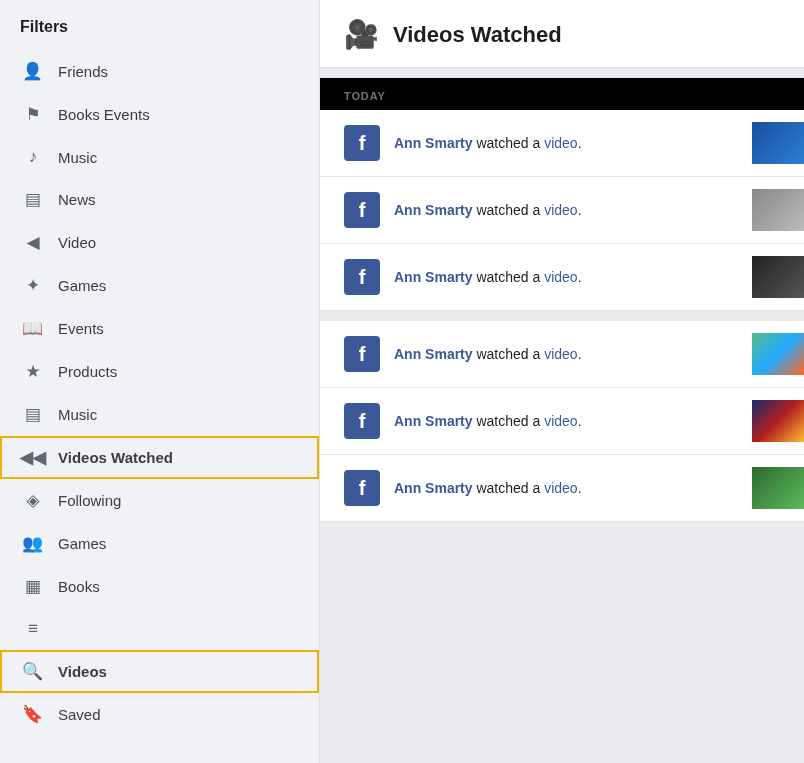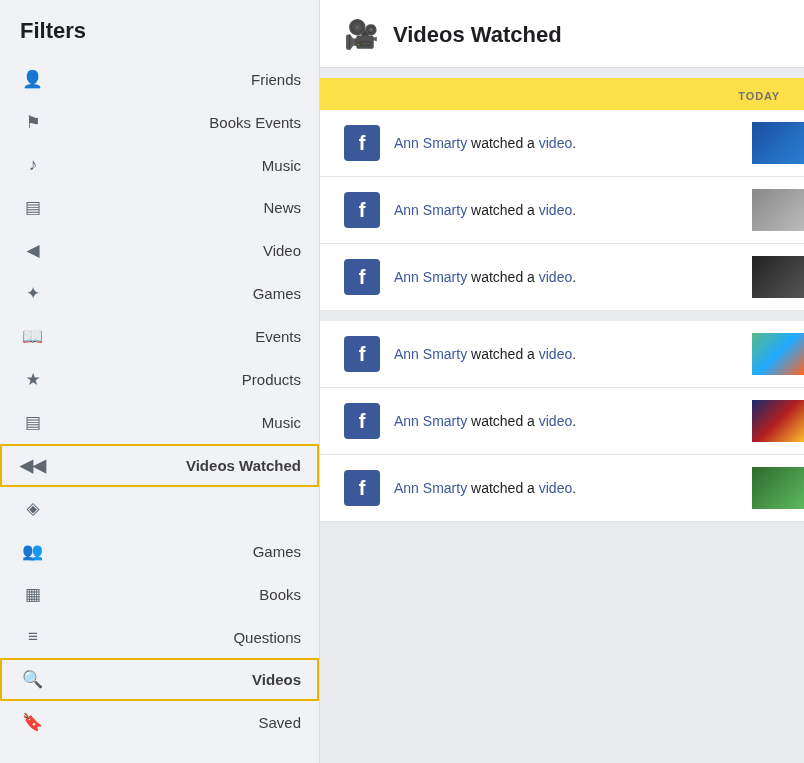--- a/index.html
+++ b/index.html
@@ -13,21 +13,21 @@
 
     
     #sidebar {
       width: 320px;
       min-width: 320px;
       background: #f0f2f5;
       border-right: 1px solid #ddd;
       padding: 18px 0 0 0;
     }
     #sidebar h2 {
-      font-size: 22px;
+      font-size: 16px;
       font-weight: bold;
       color: #1c1e21;
       padding: 0 20px 14px 20px;
     }
     .sidebar-item {
       display: flex;
       align-items: center;
       padding: 9px 16px 9px 16px;
       cursor: pointer;
       border: 2px solid transparent;
@@ -44,21 +44,20 @@
       min-width: 30px;
       display: flex;
       align-items: center;
       justify-content: center;
       font-size: 17px;
       color: #606770;
       margin-right: 10px;
     }
     .sidebar-item .label {
       flex: 1;
-      text-align: right;
     }
 
     
     #main {
       flex: 1;
       background: #e9ebee;
       overflow-y: auto;
     }
 
     
@@ -77,28 +76,27 @@
       font-size: 22px;
       font-weight: bold;
       color: #1c1e21;
     }
 
     
     .feed-section {
       margin-top: 10px;
     }
     .section-label {
-      background: #fde047;
+      background: #000000;
       color: #737373;
       font-size: 11px;
       font-weight: bold;
       letter-spacing: 0.08em;
       padding: 12px 24px 8px 24px;
       text-transform: uppercase;
-      text-align: right;
     }
     .feed-item {
       background: #fff;
       border-bottom: 1px solid #e5e5e5;
       display: flex;
       align-items: center;
       padding: 12px 0 12px 24px;
       gap: 14px;
     }
     .feed-item .fb-logo {
@@ -115,21 +113,21 @@
       flex-shrink: 0;
     }
     .feed-item .feed-text {
       flex: 1;
       font-size: 14px;
       color: #1c1e21;
     }
     .feed-item .feed-text a {
       color: #3b5998;
       text-decoration: none;
-      font-weight: 400;
+      font-weight: 700;
     }
     .feed-item .feed-text .video-link {
       color: #3b5998;
       font-weight: normal;
     }
     .thumb-placeholder {
       width: 52px;
       height: 42px;
       flex-shrink: 0;
       overflow: hidden;
@@ -184,32 +182,32 @@
       <div class="sidebar-item">
         <span class="icon">▤</span>
         <span class="label">Music</span>
       </div>
       <div class="sidebar-item active">
         <span class="icon">◀◀</span>
         <span class="label">Videos Watched</span>
       </div>
       <div class="sidebar-item">
         <span class="icon">◈</span>
+        <span class="label">Following</span>
       </div>
       <div class="sidebar-item">
         <span class="icon">👥</span>
         <span class="label">Games</span>
       </div>
       <div class="sidebar-item">
         <span class="icon">▦</span>
         <span class="label">Books</span>
       </div>
       <div class="sidebar-item">
         <span class="icon">≡</span>
-        <span class="label">Questions</span>
       </div>
       <div class="sidebar-item active">
         <span class="icon">🔍</span>
         <span class="label">Videos</span>
       </div>
       <div class="sidebar-item">
         <span class="icon">🔖</span>
         <span class="label">Saved</span>
       </div>
     </div>

